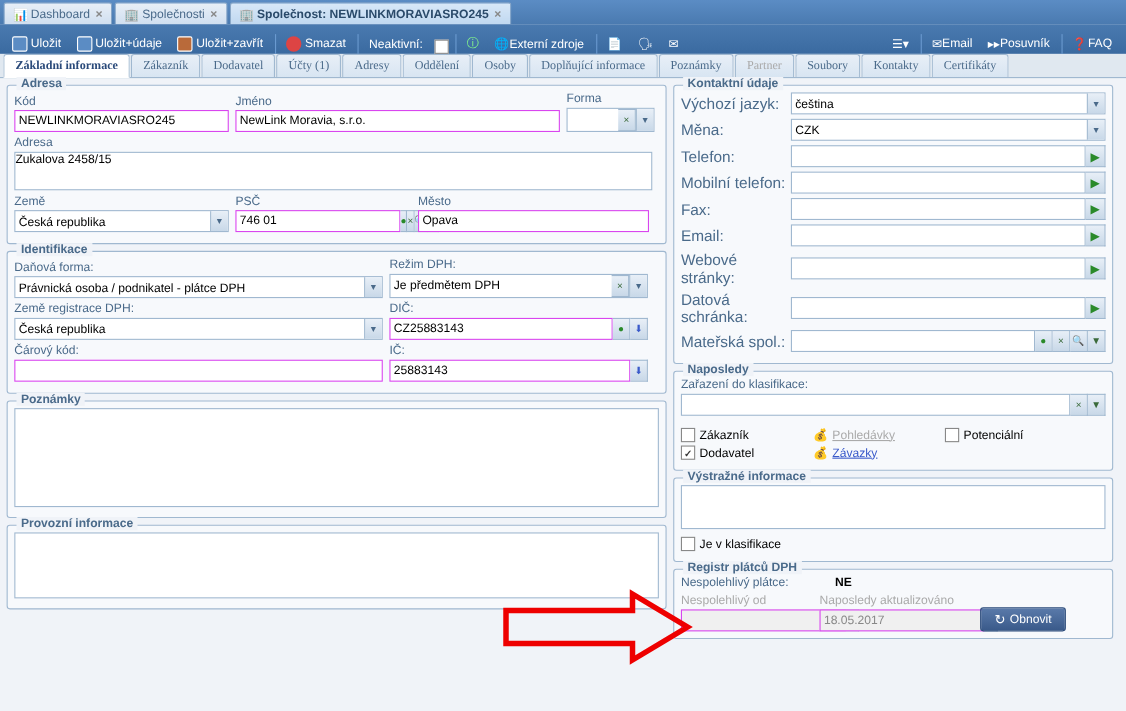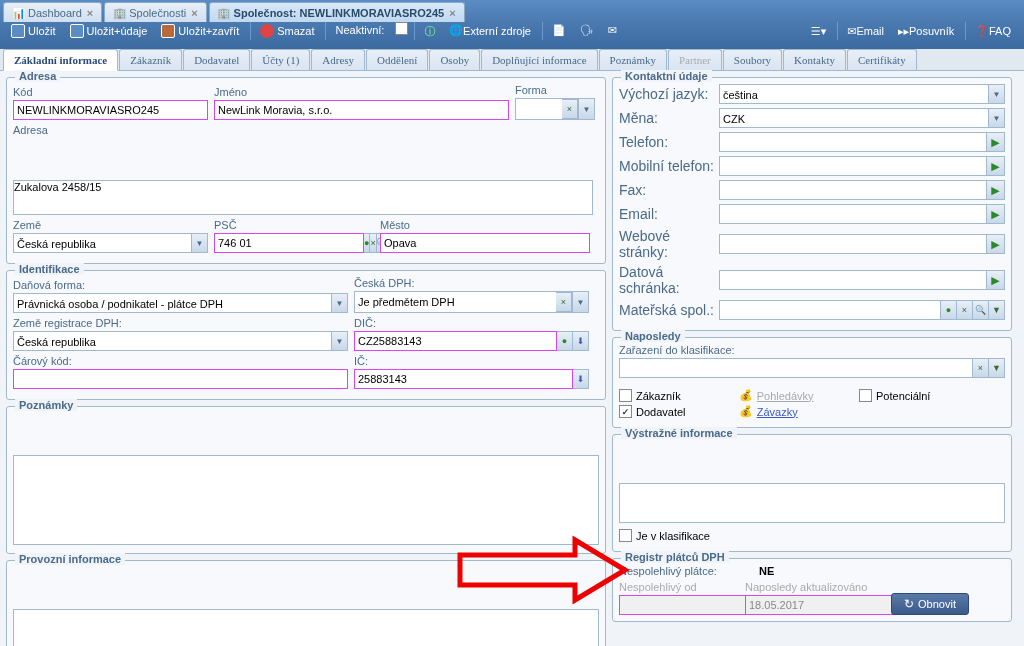--- a/index.html
+++ b/index.html
@@ -5,21 +5,21 @@
 * { box-sizing: border-box; margin: 0; padding: 0; font-family: Arial, sans-serif; font-size: 11px; }
 body { background: #f0f3f8; overflow: hidden; }
 .app { width: 1024px; height: 646px; background: #f0f3f8; position: relative; }
 
 .window-tabs { display: flex; background: linear-gradient(#5b8cc4, #4a7ab0); height: 22px; padding-left: 3px; }
 .wtab { display: flex; align-items: center; background: linear-gradient(#e8eff7,#d0dff0); border: 1px solid #8aa8c8; border-bottom: none; border-radius: 3px 3px 0 0; padding: 2px 8px; margin-right: 2px; margin-top: 2px; font-size: 10px; color: #4a6a8a; cursor: pointer; }
 .wtab.active { background: linear-gradient(#d8e8f8,#c0d8f0); color: #2a4a6a; font-weight: bold; }
 .wtab .ico { width: 12px; height: 12px; margin-right: 4px; display: inline-block; }
 .wtab .close { margin-left: 5px; color: #888; font-weight: bold; }
 
-.toolbar { display: flex; align-items: flex-start; background: linear-gradient(#4a7ab0,#3a6aa0); height: 27px; padding: 0 5px; }
+.toolbar { display: flex; align-items: flex-end; background: linear-gradient(#4a7ab0,#3a6aa0); height: 27px; padding: 0 5px; }
 .tbtn { display: flex; align-items: center; color: #fff; font-size: 11px; padding: 2px 6px; cursor: pointer; margin-right: 2px; }
 .tbtn .tico { width: 14px; height: 14px; margin-right: 3px; border-radius: 2px; }
 .tico.save { background: #5b8cc4; border: 1px solid #fff; }
 .tico.savenew { background: #5b8cc4; border: 1px solid #fff; }
 .tico.saveclose { background: #b96a3a; border: 1px solid #fff; }
 .tico.delete { background: #d44; border-radius: 7px; }
 .tsep { width: 1px; height: 18px; background: #6a9ad0; margin: 0 3px; }
 .toolbar-right { margin-left: auto; display: flex; align-items: center; }
 .checkbox-small { width: 13px; height: 13px; background: #fff; border: 1px solid #888; margin: 0 3px; }
 
@@ -47,21 +47,21 @@
 .bsm.green { color: #2a8a2a; font-weight: bold; }
 .bsm.blue { color: #3a5aca; }
 .bsm.search { color: #4a6a8a; }
 
 .kvrow { display: flex; align-items: center; margin-bottom: 4px; }
 .kvlabel { width: 100px; color: #4a6a8a; font-size: 14px; }
 .kvval { flex: 1; display: flex; }
 .kvinput { flex: 1; height: 20px; border: 1px solid #a0b8d0; background: #fff; padding: 0 3px; }
 .playbtn { width: 18px; height: 20px; border: 1px solid #a0b8d0; border-left: none; background: linear-gradient(#e8eff7,#c8d8e8); display: flex; align-items: center; justify-content: center; color: #2a8a2a; cursor: pointer; }
 
-.textarea { width: 100%; height: 35px; border: 1px solid #a0b8d0; background: #fff; resize: none; margin-top: 42px; }
+.textarea { width: 100%; height: 35px; border: 1px solid #a0b8d0; background: #fff; resize: none; }
 .textarea.tall { height: 90px; }
 .textarea.med { height: 60px; }
 
 .checkrow { display: flex; align-items: center; gap: 4px; margin: 3px 0; }
 .check { width: 13px; height: 13px; border: 1px solid #888; background: #fff; display: flex; align-items: center; justify-content: center; font-size: 9px; }
 .check.on::before { content: "✓"; color: #333; font-weight: bold; }
 .link { color: #3a5aca; text-decoration: underline; cursor: pointer; }
 
 .arrow-annot { position: absolute; left: 460px; top: 540px; pointer-events: none; }
 
@@ -212,21 +212,21 @@
         <div class="panel-title">Identifikace</div>
         <div class="row">
           <div class="field" style="width:335px">
             <div class="flabel">Daňová forma:</div>
             <div class="fselect">
                 <div class="sval">Právnická osoba / podnikatel - plátce DPH</div>
                 <div class="sarr">▼</div>
               </div>
           </div>
           <div class="field" style="width:235px">
-            <div class="flabel">Česká DPH:</div>
+            <div class="flabel">Režim DPH:</div>
             <div class="fselect">
                 <div class="sval">Je předmětem DPH</div>
                 <div class="bsm">×</div>
                 <div class="sarr">▼</div>
               </div>
           </div>
         </div>
         <div class="row">
           <div class="field" style="width:335px">
             <div class="flabel">Země registrace DPH:</div>

